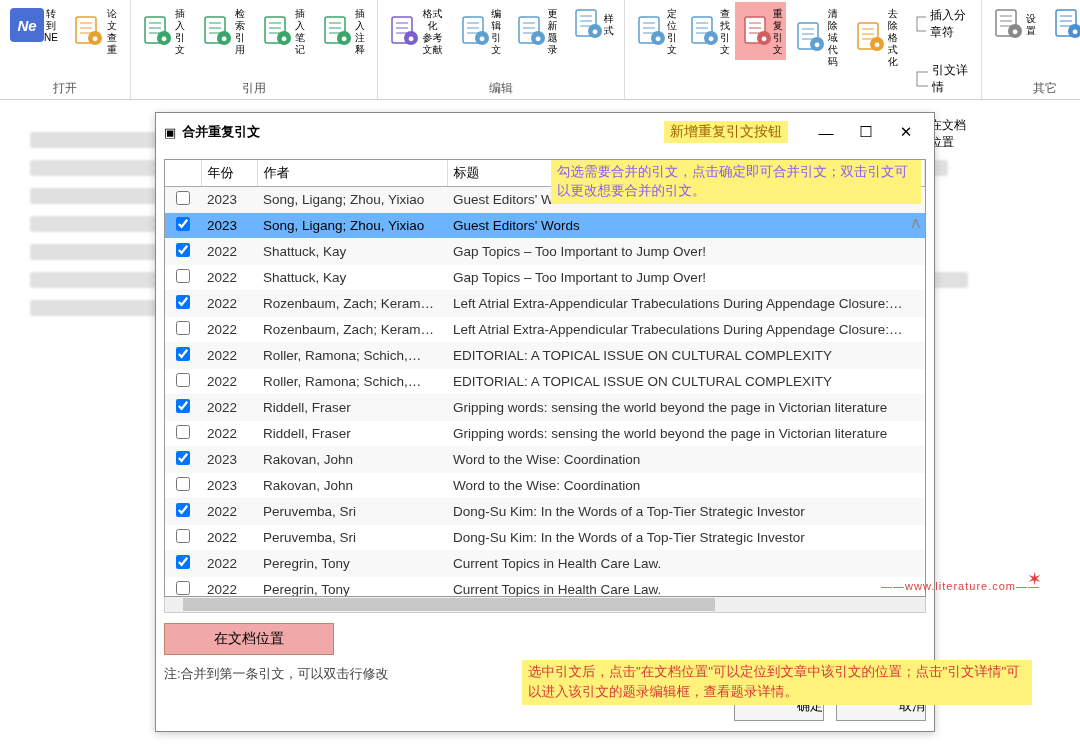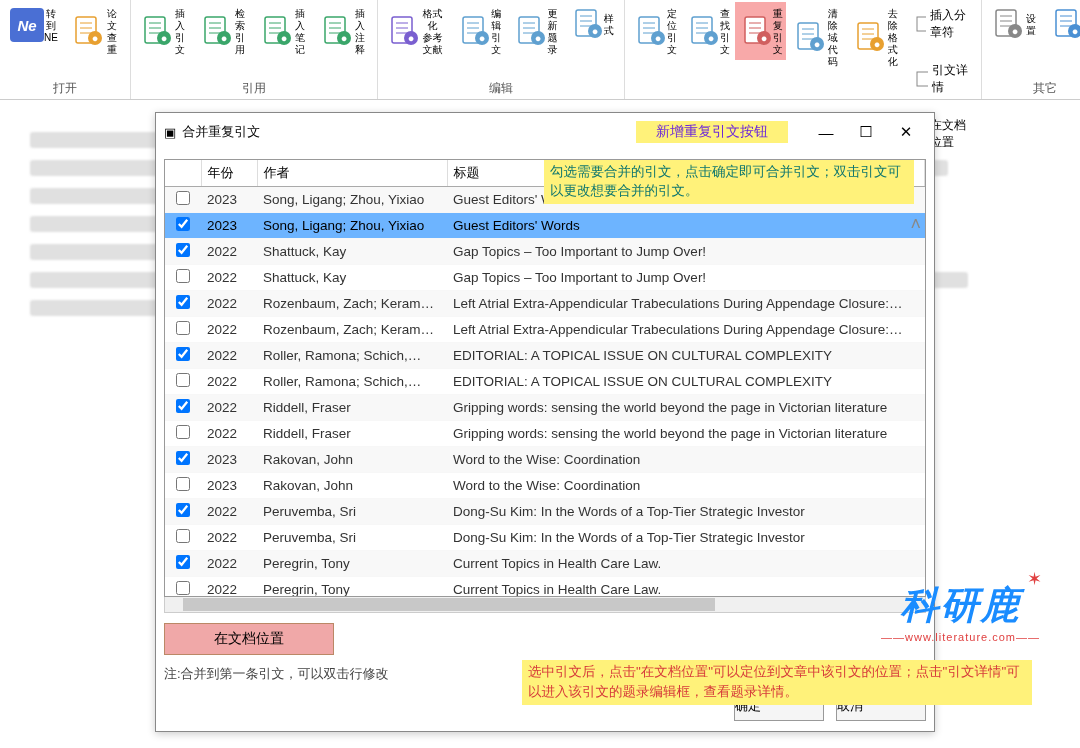--- a/index.html
+++ b/index.html
@@ -18,48 +18,48 @@
   .small-item { display: flex; align-items: center; gap: 4px; font-size: 12px; cursor: pointer; padding: 1px 4px; }
   .small-icon { width: 16px; height: 16px; }
   
   
   .bg-doc { position: absolute; top: 110px; left: 0; right: 0; bottom: 0; padding: 10px 30px; z-index: 0; }
   .bg-line { height: 16px; background: #e0e0e0; margin: 12px 0; border-radius: 3px; filter: blur(1px); }
   
   
   .dialog { position: absolute; left: 155px; top: 112px; width: 780px; height: 620px; background: #fff; border: 1px solid #888; z-index: 10; display: flex; flex-direction: column; box-shadow: 0 2px 8px rgba(0,0,0,.2); }
   .dlg-title { display: flex; align-items: center; padding: 6px 8px; font-size: 13px; }
-  .dlg-title-text { flex: 0 0 auto; }
+  .dlg-title-text { flex: 0 0 auto; font-weight: bold; }
   .dlg-title-spacer { flex: 1; }
-  .dlg-annot1 { background: #fff27a; padding: 2px 20px; font-size: 14px; color: #6d28d9; }
+  .dlg-annot1 { background: #fff27a; padding: 2px 6px; font-size: 14px; color: #a16207; }
   .wctrl { width: 40px; text-align: center; font-size: 15px; cursor: pointer; padding: 4px 0; }
   
   .dlg-body { flex: 1; display: flex; flex-direction: column; padding: 8px; overflow: hidden; position: relative; }
   .table-wrap { flex: 1; overflow: hidden; border: 1px solid #999; background: #fff; position: relative; }
-  .dlg-annot2 { position: absolute; right: 11px; top: 0; z-index: 5; background: #fff27a; font-size: 13.5px; color: #0f766e; padding: 3px 6px; max-width: 370px; line-height: 1.4; }
+  .dlg-annot2 { position: absolute; right: 4px; top: 0; z-index: 5; background: #fff27a; font-size: 13.5px; color: #8b5cf6; padding: 3px 6px; max-width: 370px; line-height: 1.4; }
   
   table { width: 100%; border-collapse: collapse; table-layout: fixed; }
   thead th { text-align: left; font-weight: normal; padding: 4px 6px; border-bottom: 1px solid #aaa; border-right: 1px solid #ddd; background: #fff; font-size: 13px; }
   tbody td { padding: 4px 6px; border-bottom: 1px solid #f7f7f7; font-size: 13.5px; color: #333; white-space: nowrap; overflow: hidden; text-overflow: ellipsis; }
   tbody tr.alt { background: #f8f8f8; }
   tbody tr.selected { background: #6db4ff; }
   tbody tr.selected td { color: #000; }
   .chk { width: 14px; height: 14px; }
   
   .scroll-hint { position: absolute; right: 4px; top: 54px; font-size: 18px; color: #888; }
   .hscroll { height: 16px; background: #f0f0f0; border: 1px solid #ccc; border-top: none; margin-bottom: 6px; position: relative; }
   .hscroll-thumb { position: absolute; left: 18px; width: 70%; top: 1px; bottom: 1px; background: #c8c8c8; }
   
   .action-row { display: flex; gap: 16px; margin: 4px 0; align-items: flex-start; }
   .act-btn { width: 170px; padding: 6px 0; text-align: center; background: #f0a8a8; border: 1px solid #b86; cursor: pointer; font-size: 14px; }
   .dlg-annot3 { background: #fff27a; font-size: 13.5px; color: #d63a3a; padding: 2px 6px; line-height: 1.5; position: absolute; left: 522px; top: 660px; width: 510px; z-index: 30; }
   
   .note-row { font-size: 13px; color: #444; margin: 6px 0; }
   .btn-row { display: flex; justify-content: flex-end; gap: 12px; padding: 2px 0; }
-  .std-btn { width: 90px; padding: 5px 0; text-align: left; border: 1px solid #999; background: #f5f5f5; cursor: pointer; font-size: 13px; }
+  .std-btn { width: 90px; padding: 5px 0; text-align: right; border: 1px solid #999; background: #f5f5f5; cursor: pointer; font-size: 13px; }
   
   
   .watermark { position: absolute; right: 40px; top: 580px; z-index: 50; text-align: center; }
   .wm-text { font-size: 38px; font-weight: 900; font-style: italic; color: #1a8cff; letter-spacing: 2px; font-family: "SimHei", sans-serif; }
   .wm-url { font-size: 11px; color: #e04040; letter-spacing: 1px; }
   .antler { position: absolute; top: -12px; right: -2px; color: #e04040; font-size: 18px; }
 </style>
 </head>
 <body>
 
@@ -496,16 +496,15 @@
     <div class="btn-row">
       <div class="std-btn">确定</div>
       <div class="std-btn">取消</div>
     </div>
   </div>
 </div>
 
 <div class="dlg-annot3">选中引文后，点击"在文档位置"可以定位到文章中该引文的位置；点击"引文详情"可以进入该引文的题录编辑框，查看题录详情。</div>
 
 <div class="watermark">
-  <div class="wm-text">科研鹿</div>
   <div class="wm-url">——www.literature.com——</div>
   <div class="antler">✶</div>
 </div>
 
 </body></html>

